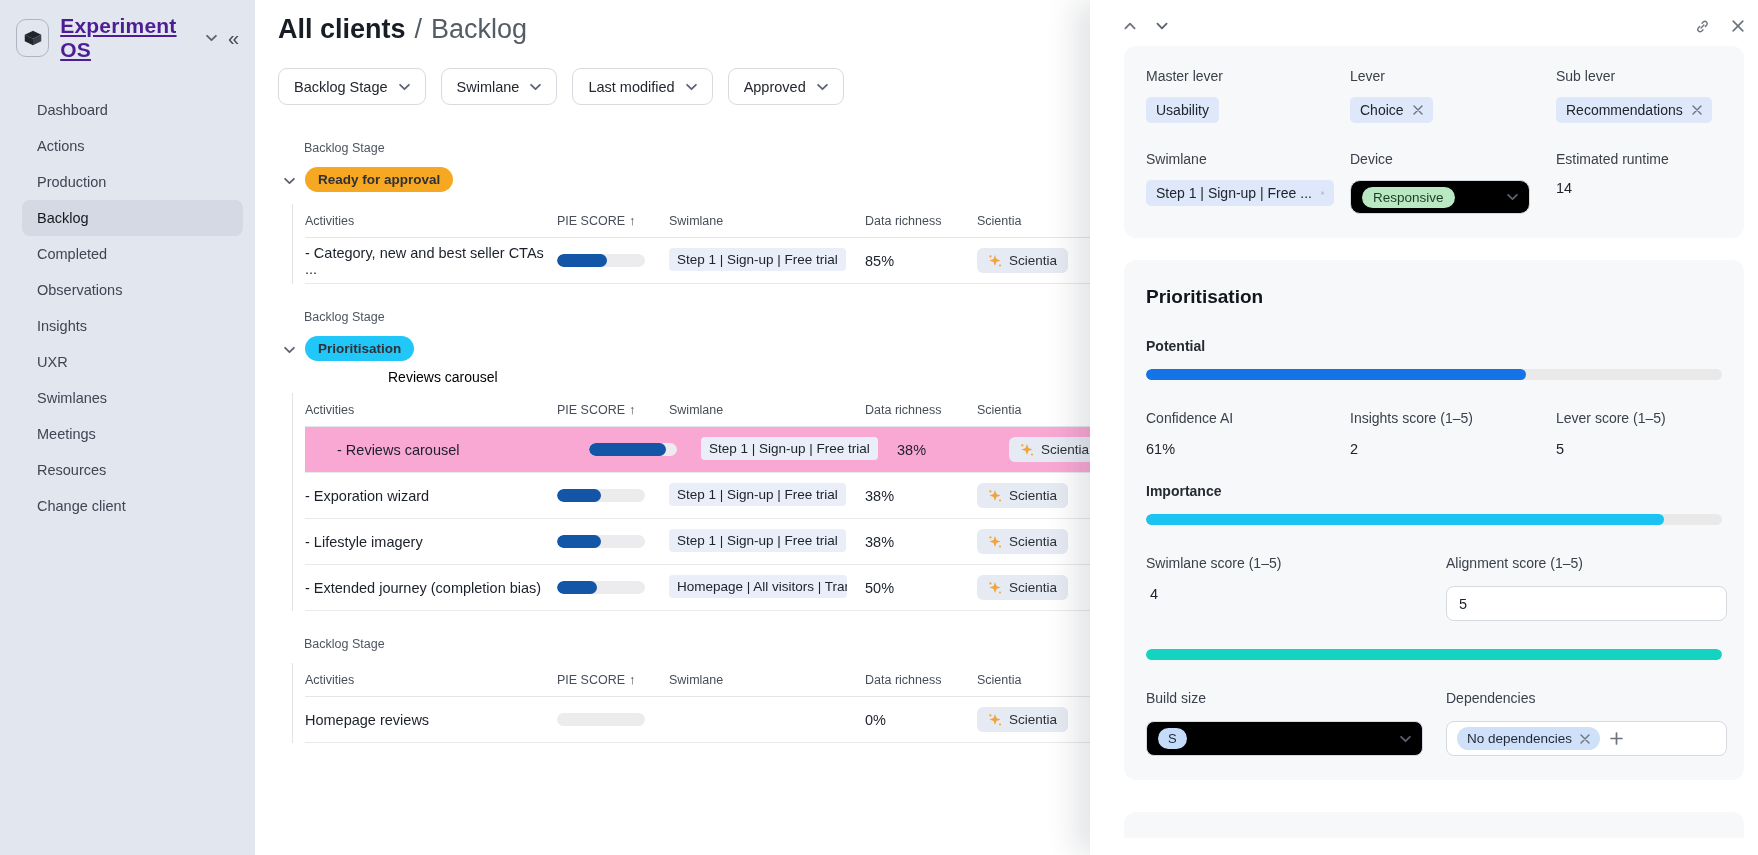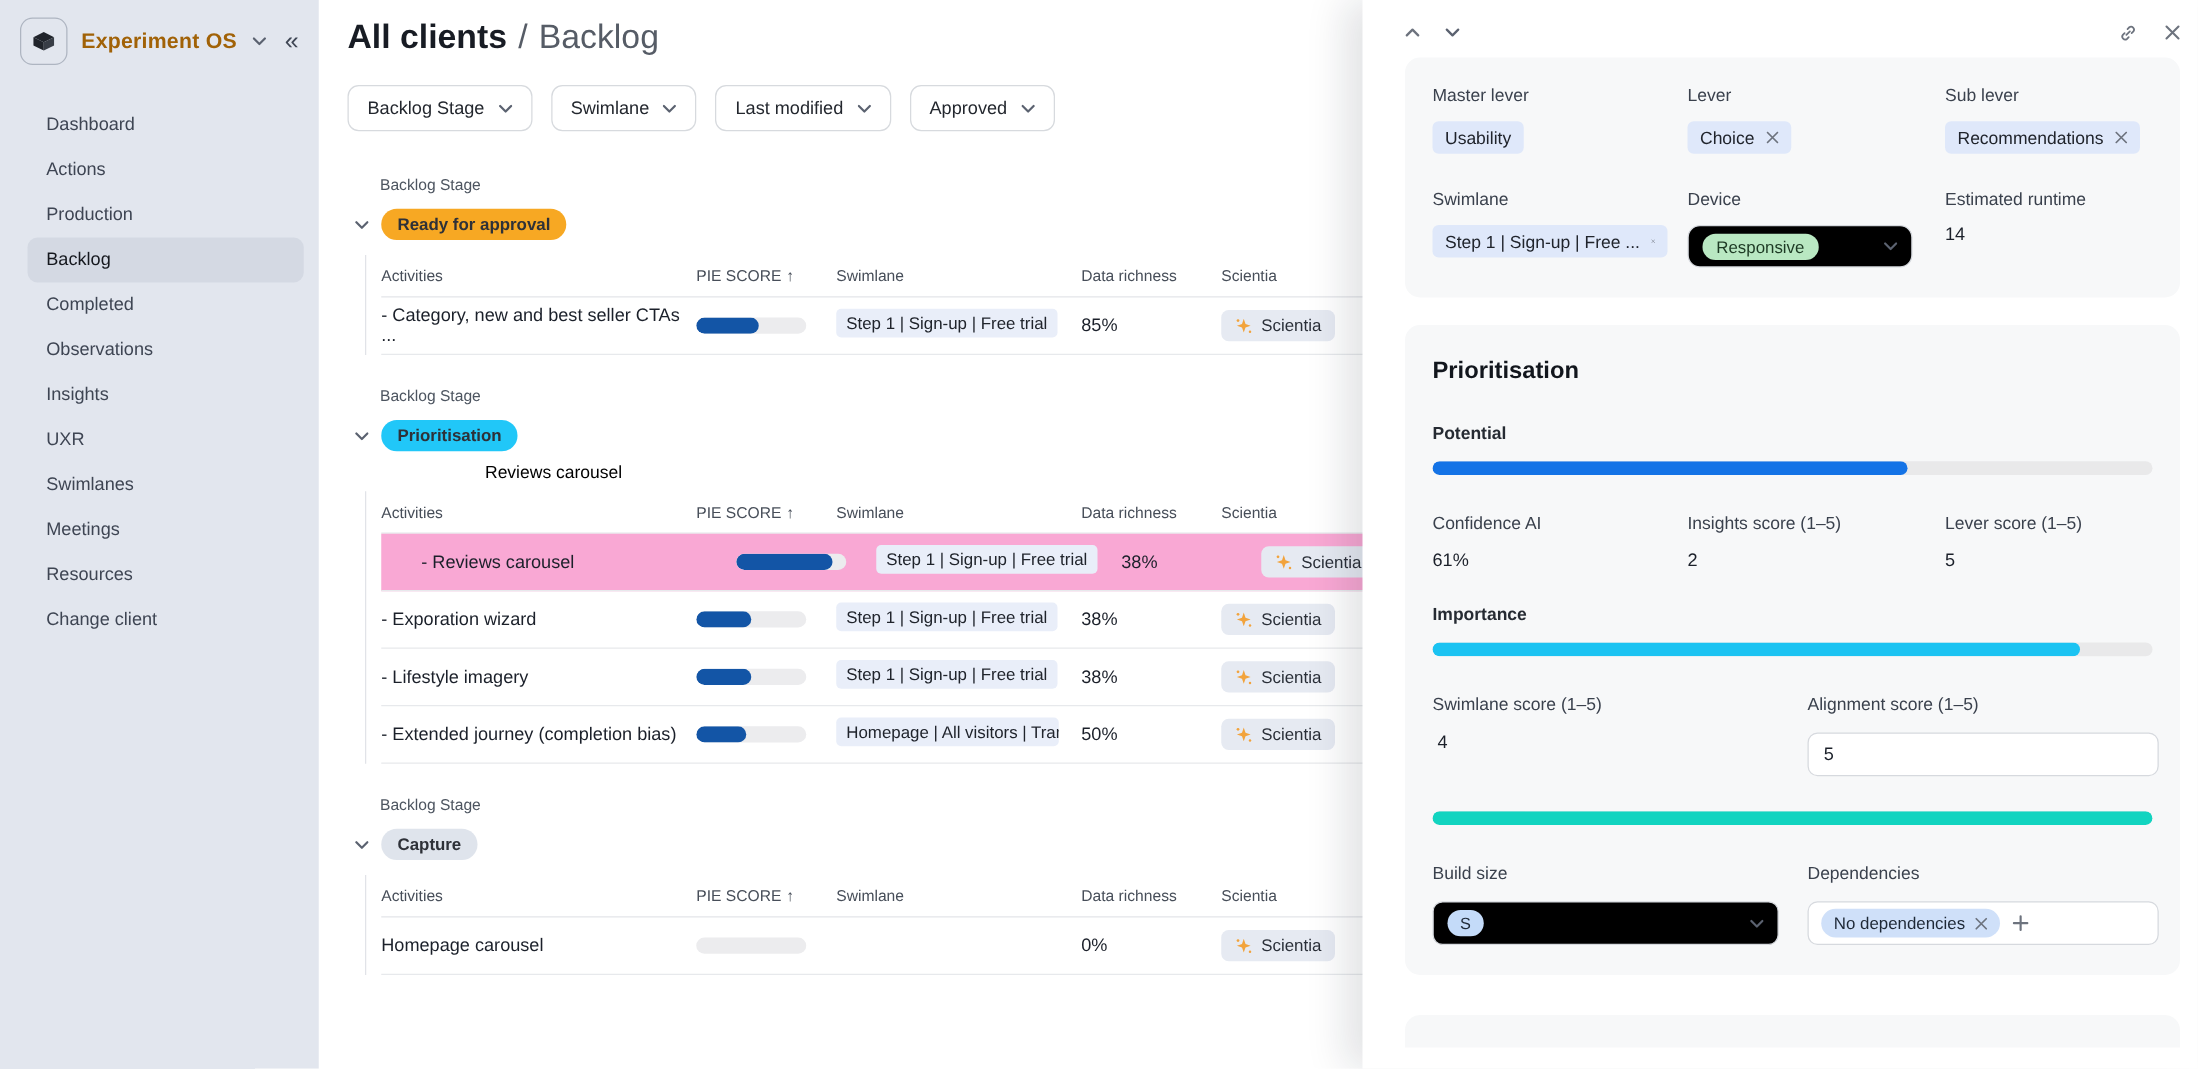--- a/index.html
+++ b/index.html
@@ -14,21 +14,21 @@
   
   .sidebar {
     width:255px; min-width:255px; height:100%;
     background:#e2e6ee; padding:14px 12px 0 16px;
   }
   .sidebar-head { display:flex; align-items:center; gap:11px; }
   .logo {
     width:38px; height:38px; border-radius:10px;
     border:1.5px solid #aeb5c1; display:flex; align-items:center; justify-content:center;
   }
-  .app-title { font-size:17px; font-weight:700; color:#a16207; letter-spacing:.2px; }
+  .app-title { font-size:21px; font-weight:700; color:#4c1d95; letter-spacing:.2px;text-decoration:underline; }
   .title-chev { display:flex; margin-left:2px; }
   .collapse { margin-left:auto; color:#3f4654; font-size:20px; line-height:1; padding-right:4px; cursor:default; }
   .nav { margin-top:30px; padding-left:6px; }
   .nav-item {
     height:36px; display:flex; align-items:center; padding:0 15px;
     font-size:14.5px; color:#3e4553; border-radius:8px; cursor:pointer;text-align:center;
   }
   .nav-item.active { background:#d4d9e3; color:#15181e; }
 
   
@@ -329,36 +329,30 @@
                     <use href="#i-sparkle"></use>
                   </svg>
                   <span>Scientia</span>
                 </span></div>
           </div>
         </div>
       </section>
 
       <section class="group">
         <div class="stage-label">Backlog Stage</div>
-        <div class="stage-row">
-          <span><svg width="11" height="8" viewBox="0 0 10 7">
-                <use href="#i-chevdown"></use>
-              </svg></span>
-          <span class="badge" style="background-color: rgb(223, 228, 236);">Capture</span>
-        </div>
         <div class="group-table">
           <div class="thead">
             <div>Activities</div>
             <div><span>PIE SCORE</span><span class="sort-arrow">↑</span></div>
             <div>Swimlane</div>
             <div>Data richness</div>
             <div>Scientia</div>
           </div>
           <div class="trow">
-            <div>Homepage carousel</div>
+            <div>Homepage reviews</div>
             <div>
                 <div class="bar">
                   <div class="fill" style="width: 0%; background-color: rgb(19, 85, 166);"></div>
                 </div>
               </div>
             <div></div>
             <div>0%</div>
             <div><span class="sci-badge">
                   <svg width="14" height="13" viewBox="0 0 14 13">
                     <use href="#i-sparkle"></use>

